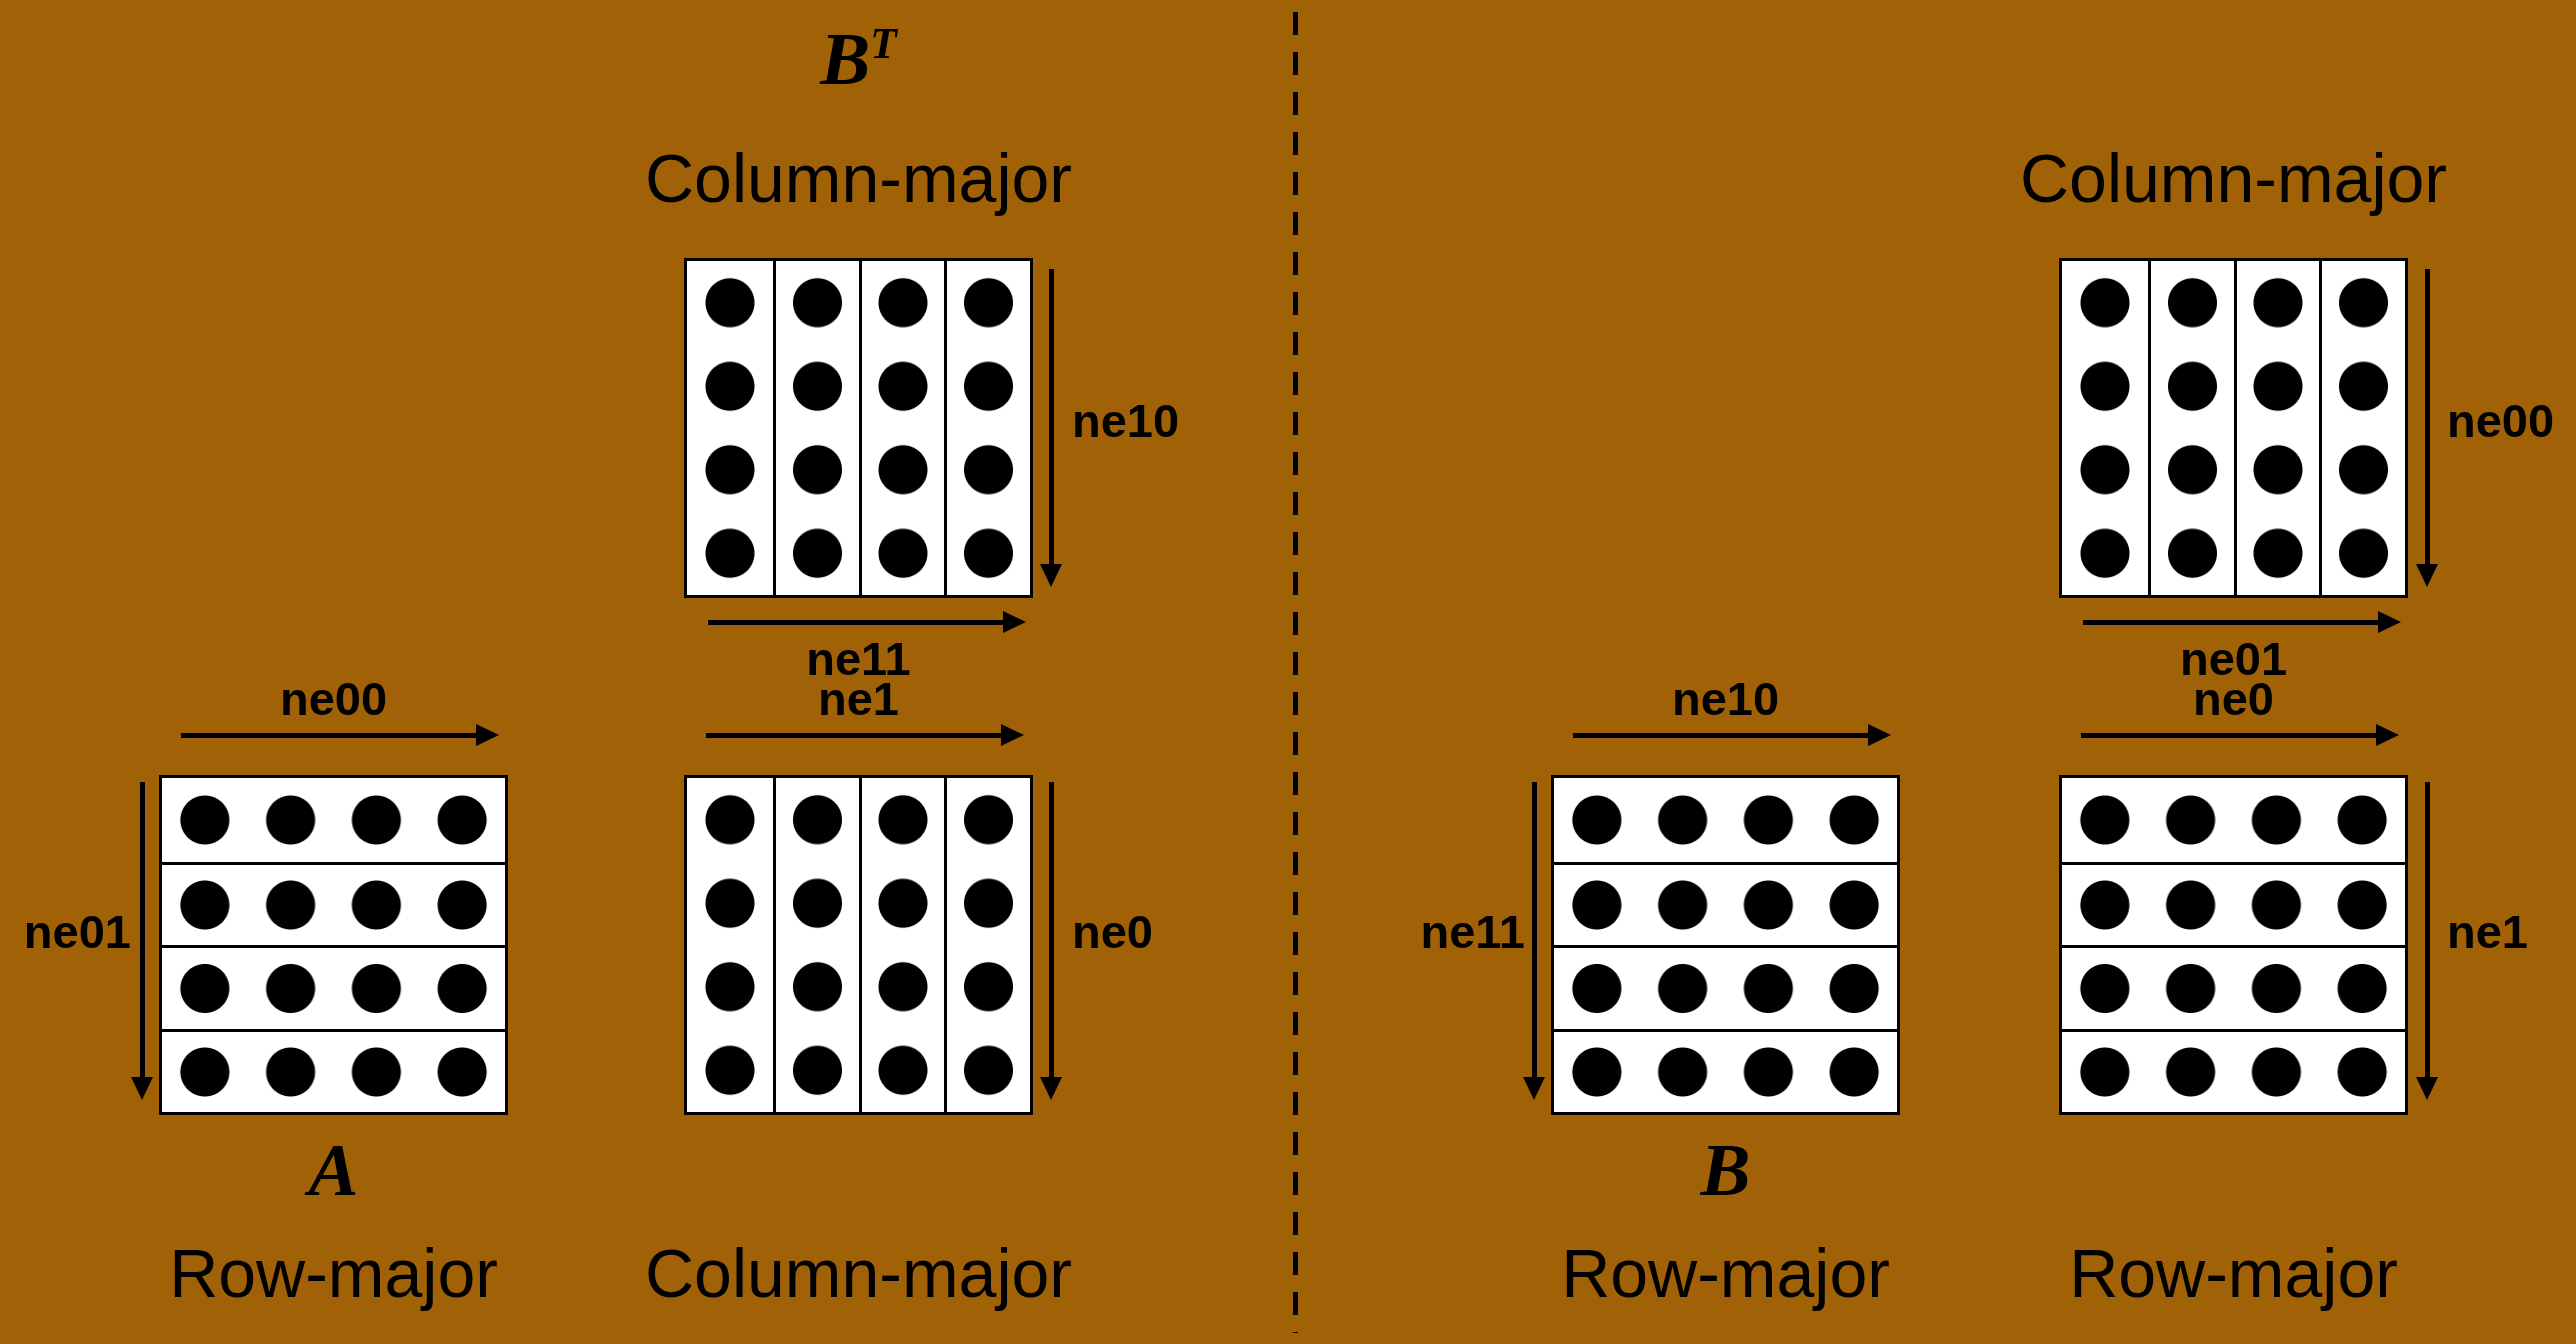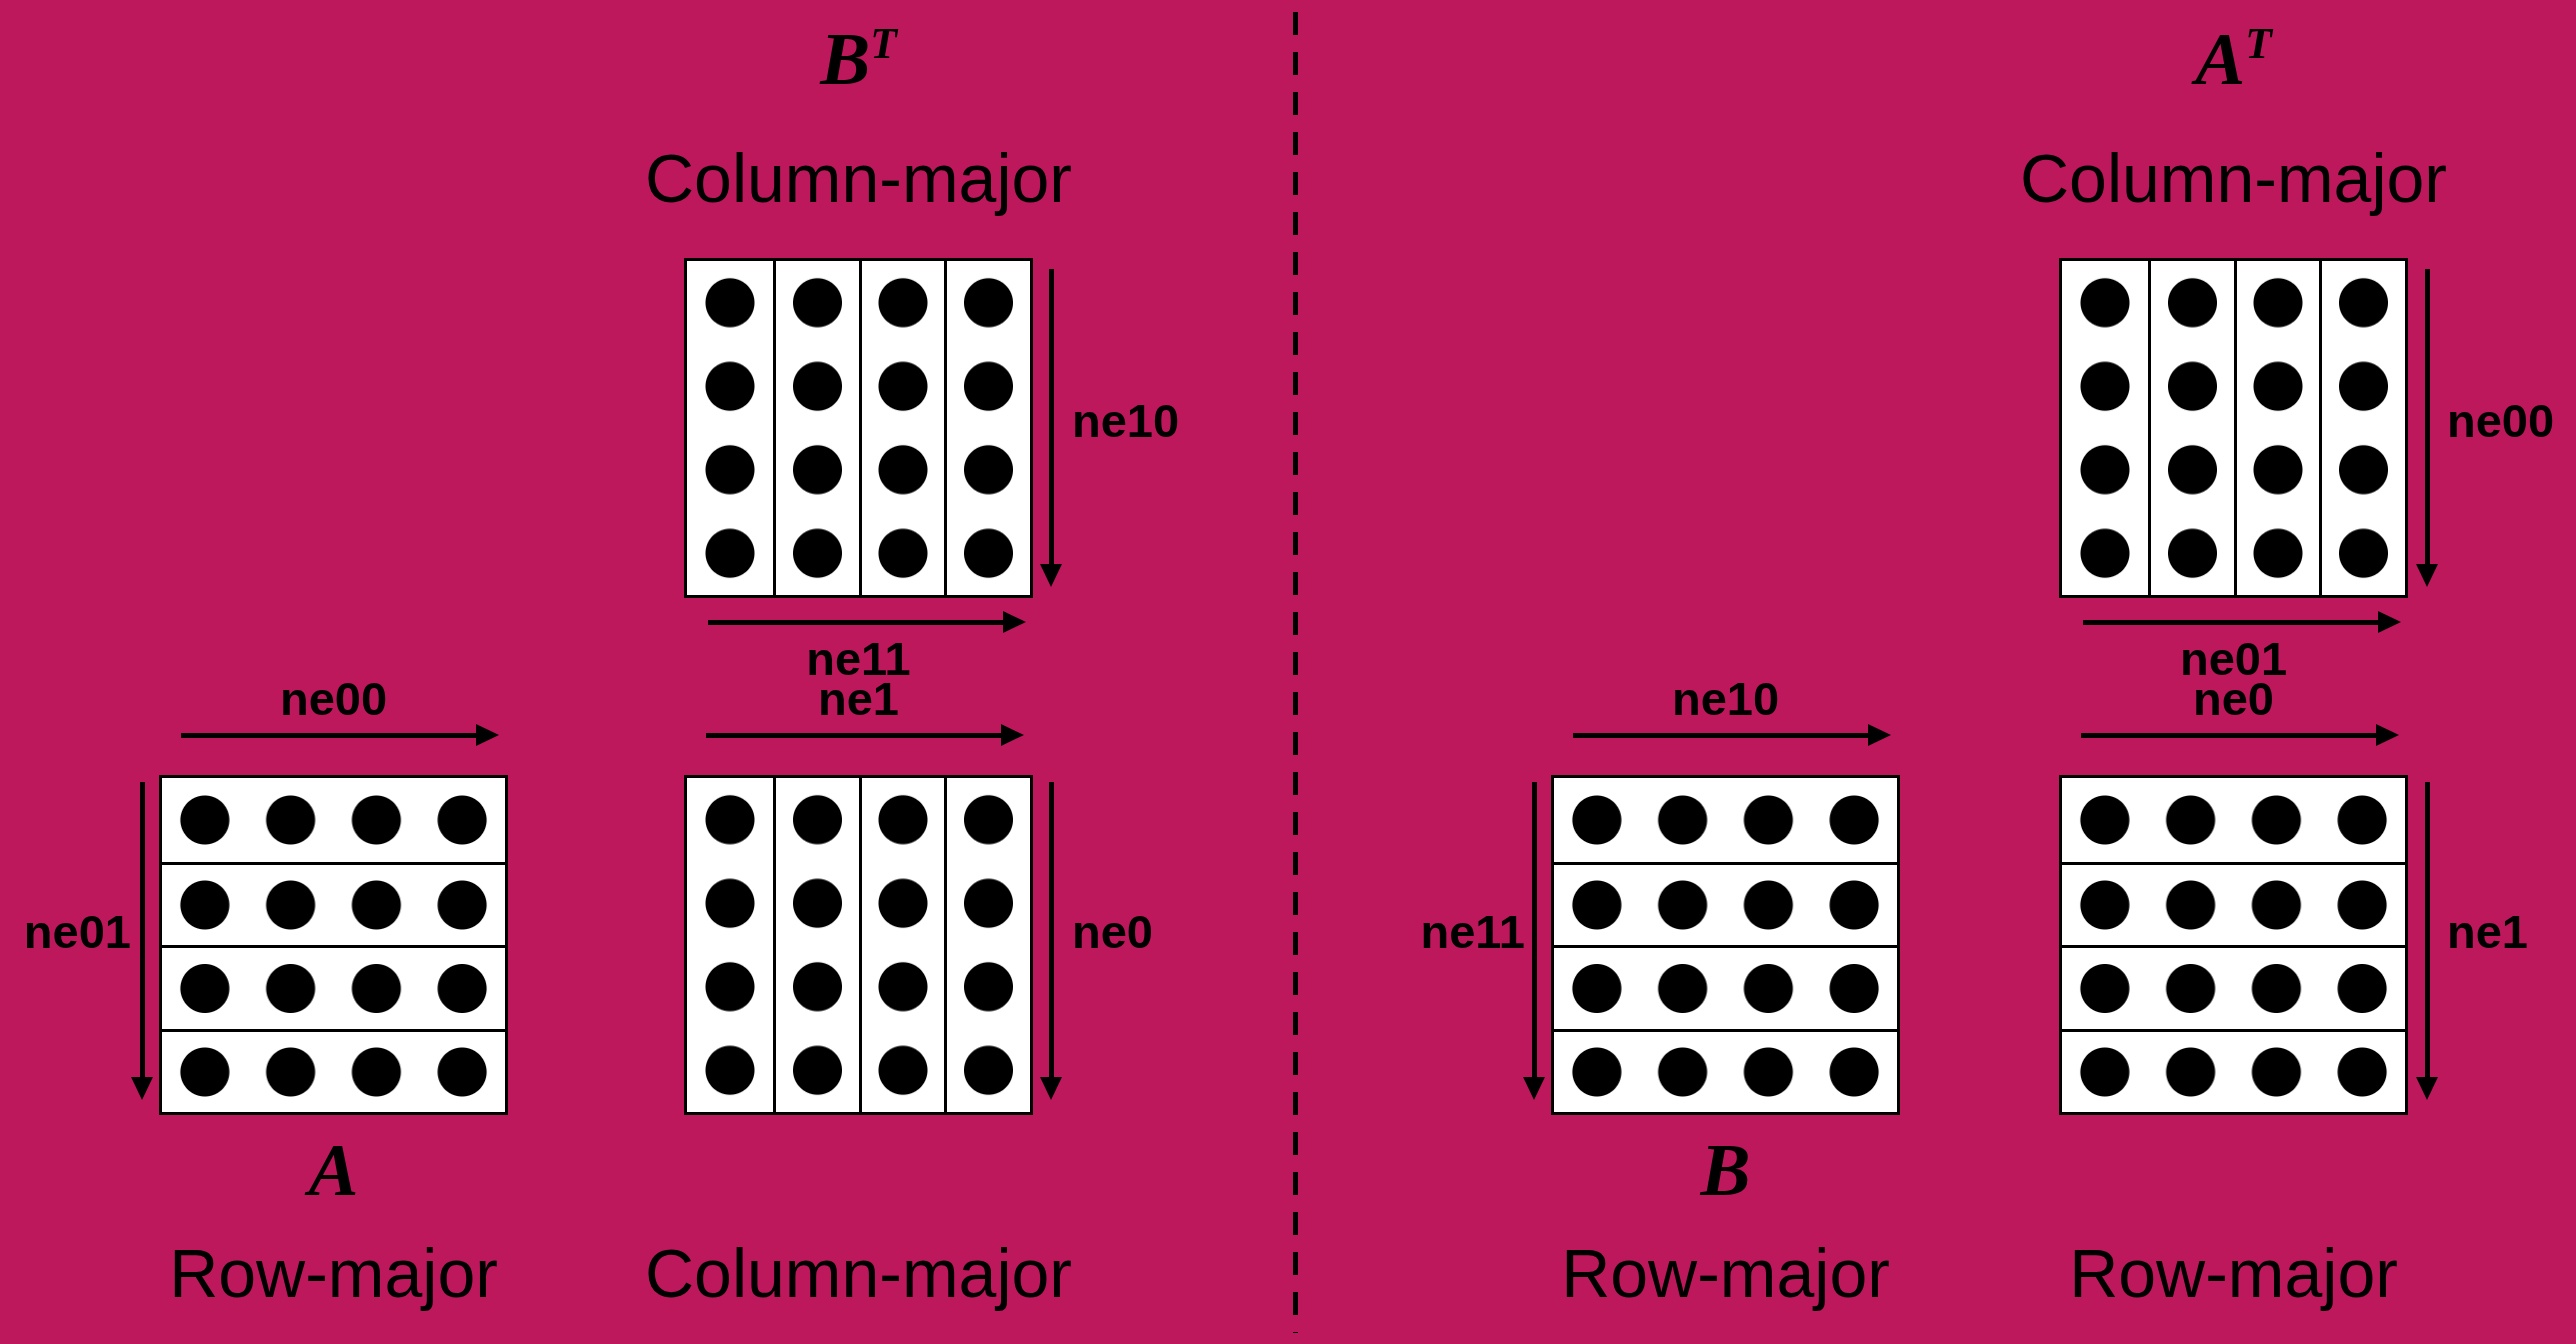--- a/index.html
+++ b/index.html
@@ -6,21 +6,21 @@
   * { box-sizing: border-box; margin: 0; padding: 0; }
   body {
     width: 2576px; height: 1344px;
     background: #ffffff;
     font-family: "Liberation Sans", sans-serif;
     overflow: hidden;
   }
   .canvas {
     position: relative;
     width: 2576px; height: 1344px;
-    background: #be185d;
+    background: #a16207;
     color: #000000;
   }
 
   
   .matrix {
     position: absolute;
     width: 349px; height: 340px;
     border: 3.6px solid #000;
     display: grid;
     background: #fff;
@@ -128,21 +128,20 @@
     <div class="strip"></div>
     <div class="strip"></div>
     <div class="strip"></div>
   </div>
   <div class="arrow-v" style="left:1049px; top:782px; height:296px;"></div>
   <div class="ne-label" style="left:1072px; top:907px;">ne0</div>
   <div class="layout-label" style="left:545px; top:1238px; width:627px;">Column-major</div>
 
   <div class="separator" style="left:1293px; top:11.6px; height:1321px;"></div>
 
-  <div class="math-label" style="left:2059px; top:20px; width:349px;"><span>A</span><sup>T</sup></div>
   <div class="layout-label" style="left:1920px; top:143px; width:627px;">Column-major</div>
   <div class="matrix cols" style="left:2059px; top:258px;">
     <div class="strip"></div>
     <div class="strip"></div>
     <div class="strip"></div>
     <div class="strip"></div>
   </div>
   <div class="arrow-v" style="left:2425px; top:269px; height:296px;"></div>
   <div class="ne-label" style="left:2447px; top:396px;">ne00</div>
   <div class="arrow-h" style="left:2083px; top:620px; width:296px;"></div>

